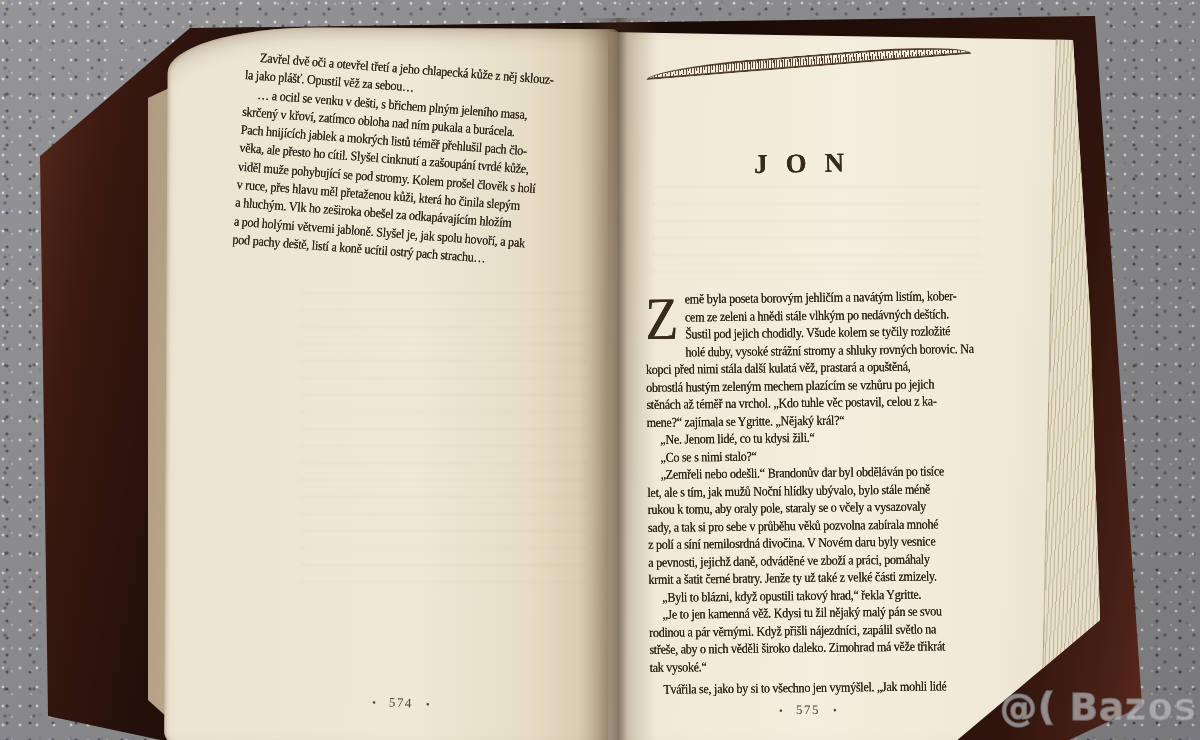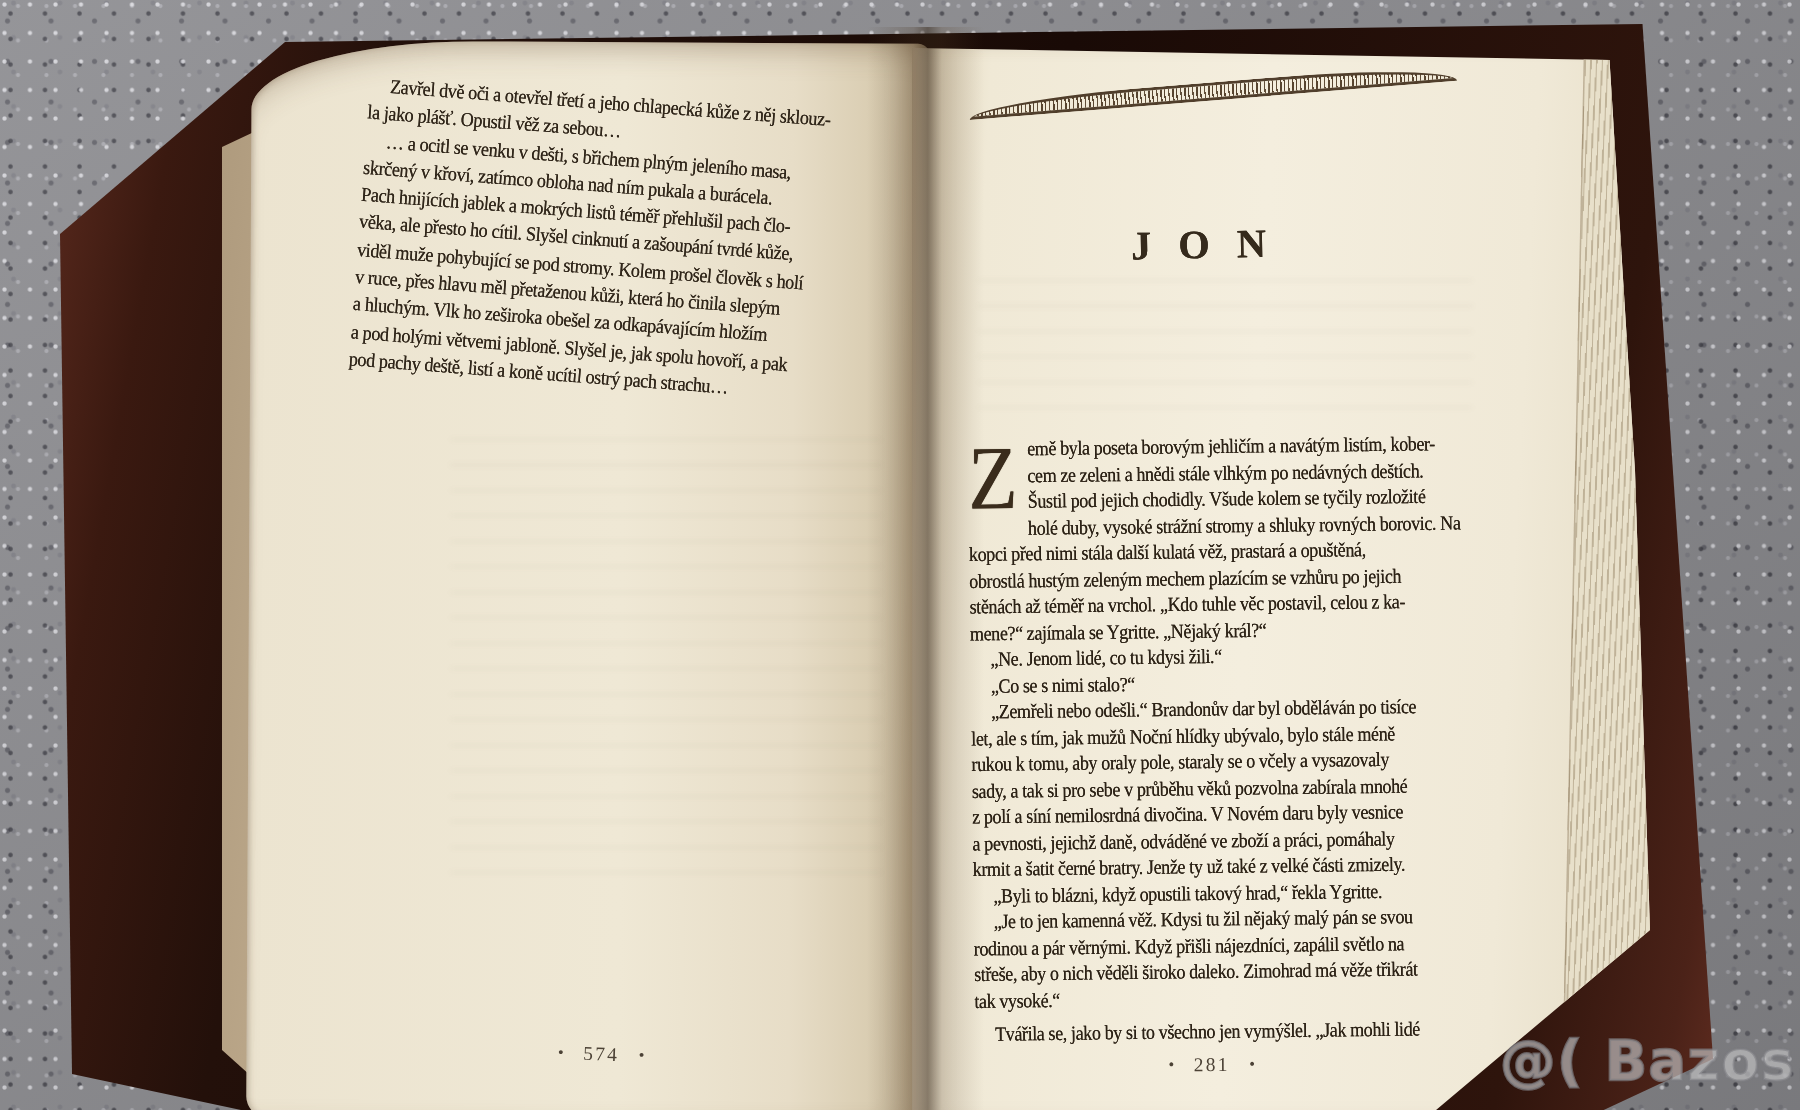--- a/index.html
+++ b/index.html
@@ -155,18 +155,18 @@
     <div class="line ind">„Byli to blázni, když opustili takový hrad,“ řekla Ygritte.</div>
     <div class="line ind">„Je to jen kamenná věž. Kdysi tu žil nějaký malý pán se svou</div>
     <div class="line">rodinou a pár věrnými. Když přišli nájezdníci, zapálil světlo na</div>
     <div class="line">střeše, aby o nich věděli široko daleko. Zimohrad má věže třikrát</div>
     <div class="line">tak vysoké.“</div>
     <div class="line ind gap-before">Tvářila se, jako by si to všechno jen vymýšlel. „Jak mohli lidé</div>
   </div>
 
   <div class="pageno pageno-right">
     <span class="b">•</span>
-      <span class="n">281</span>
+      <span class="n">575</span>
       <span class="b">•</span>
   </div>
 
   <div class="watermark">@( Bazos.sk</div>
 </div>
 
 </body></html>

